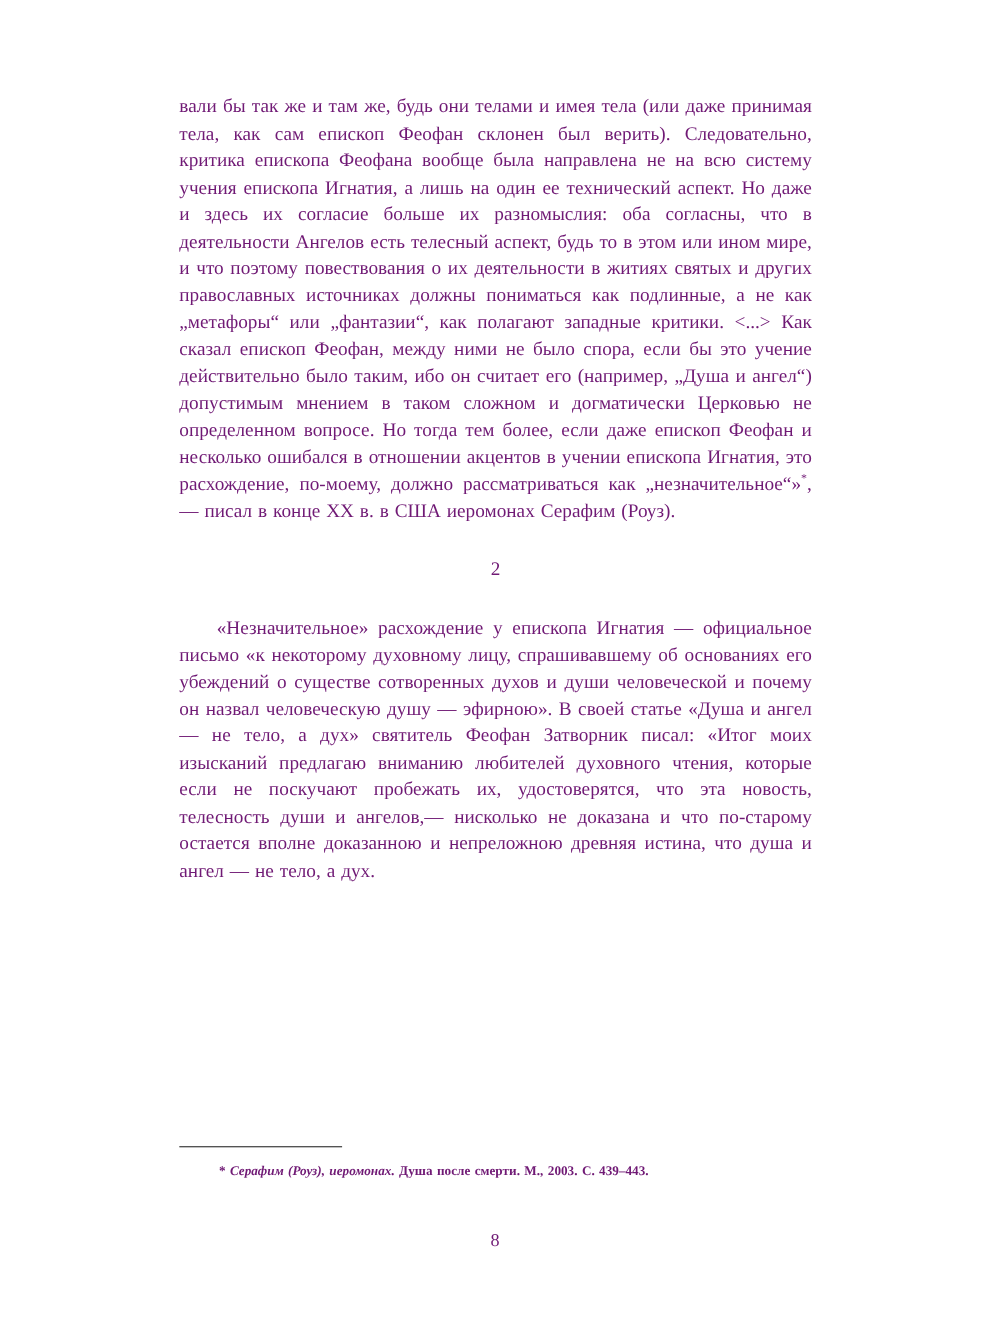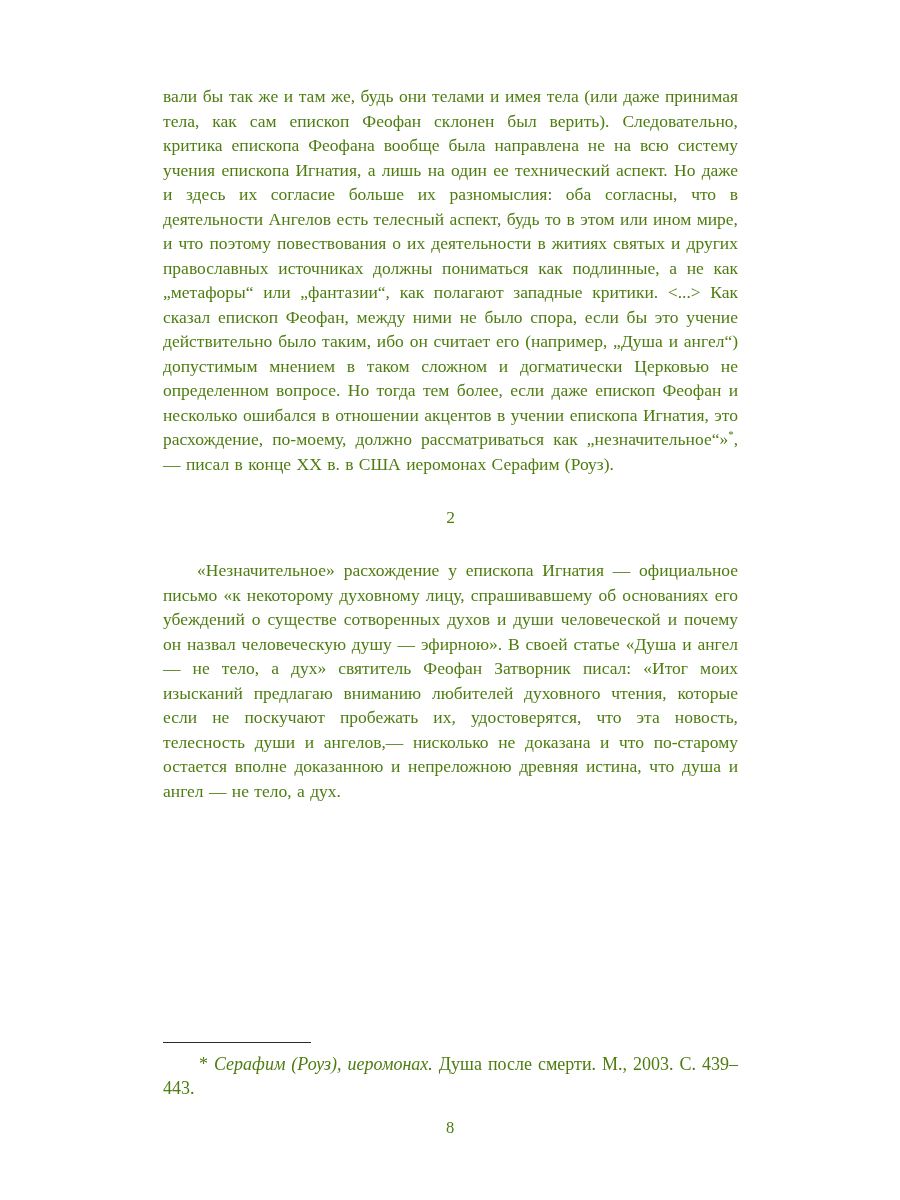--- a/index.html
+++ b/index.html
@@ -7,21 +7,21 @@
     padding: 0;
     background: #e8e8e8;
   }
   .page {
     position: relative;
     width: 900px;
     height: 1200px;
     margin: 0 auto;
     background: #ffffff;
     font-family: "Liberation Serif", "DejaVu Serif", serif;
-    color: #4d7c0f;
+    color: #701a75;
     overflow: hidden;
   }
   .text-block {
     position: absolute;
     left: 163px;
     top: 84px;
     width: 575px;
   }
   .para {
     margin: 0;
@@ -54,25 +54,26 @@
     width: 575px;
   }
   .footnote-rule {
     width: 148px;
     height: 0;
     border-top: 1.5px solid #2b2b2b;
     margin-bottom: 9px;
   }
   .footnote-text {
     margin: 0;
-    font-size: 18px;
+    font-size: 12px;
     line-height: 24px;
     text-align: justify;
     text-indent: 36px;
     word-spacing: 1px;
+    font-weight: bold;
   }
   .footnote-text i {
     font-style: italic;
   }
   .page-number {
     position: absolute;
     top: 1118px;
     left: 0;
     width: 100%;
     text-align: center;

